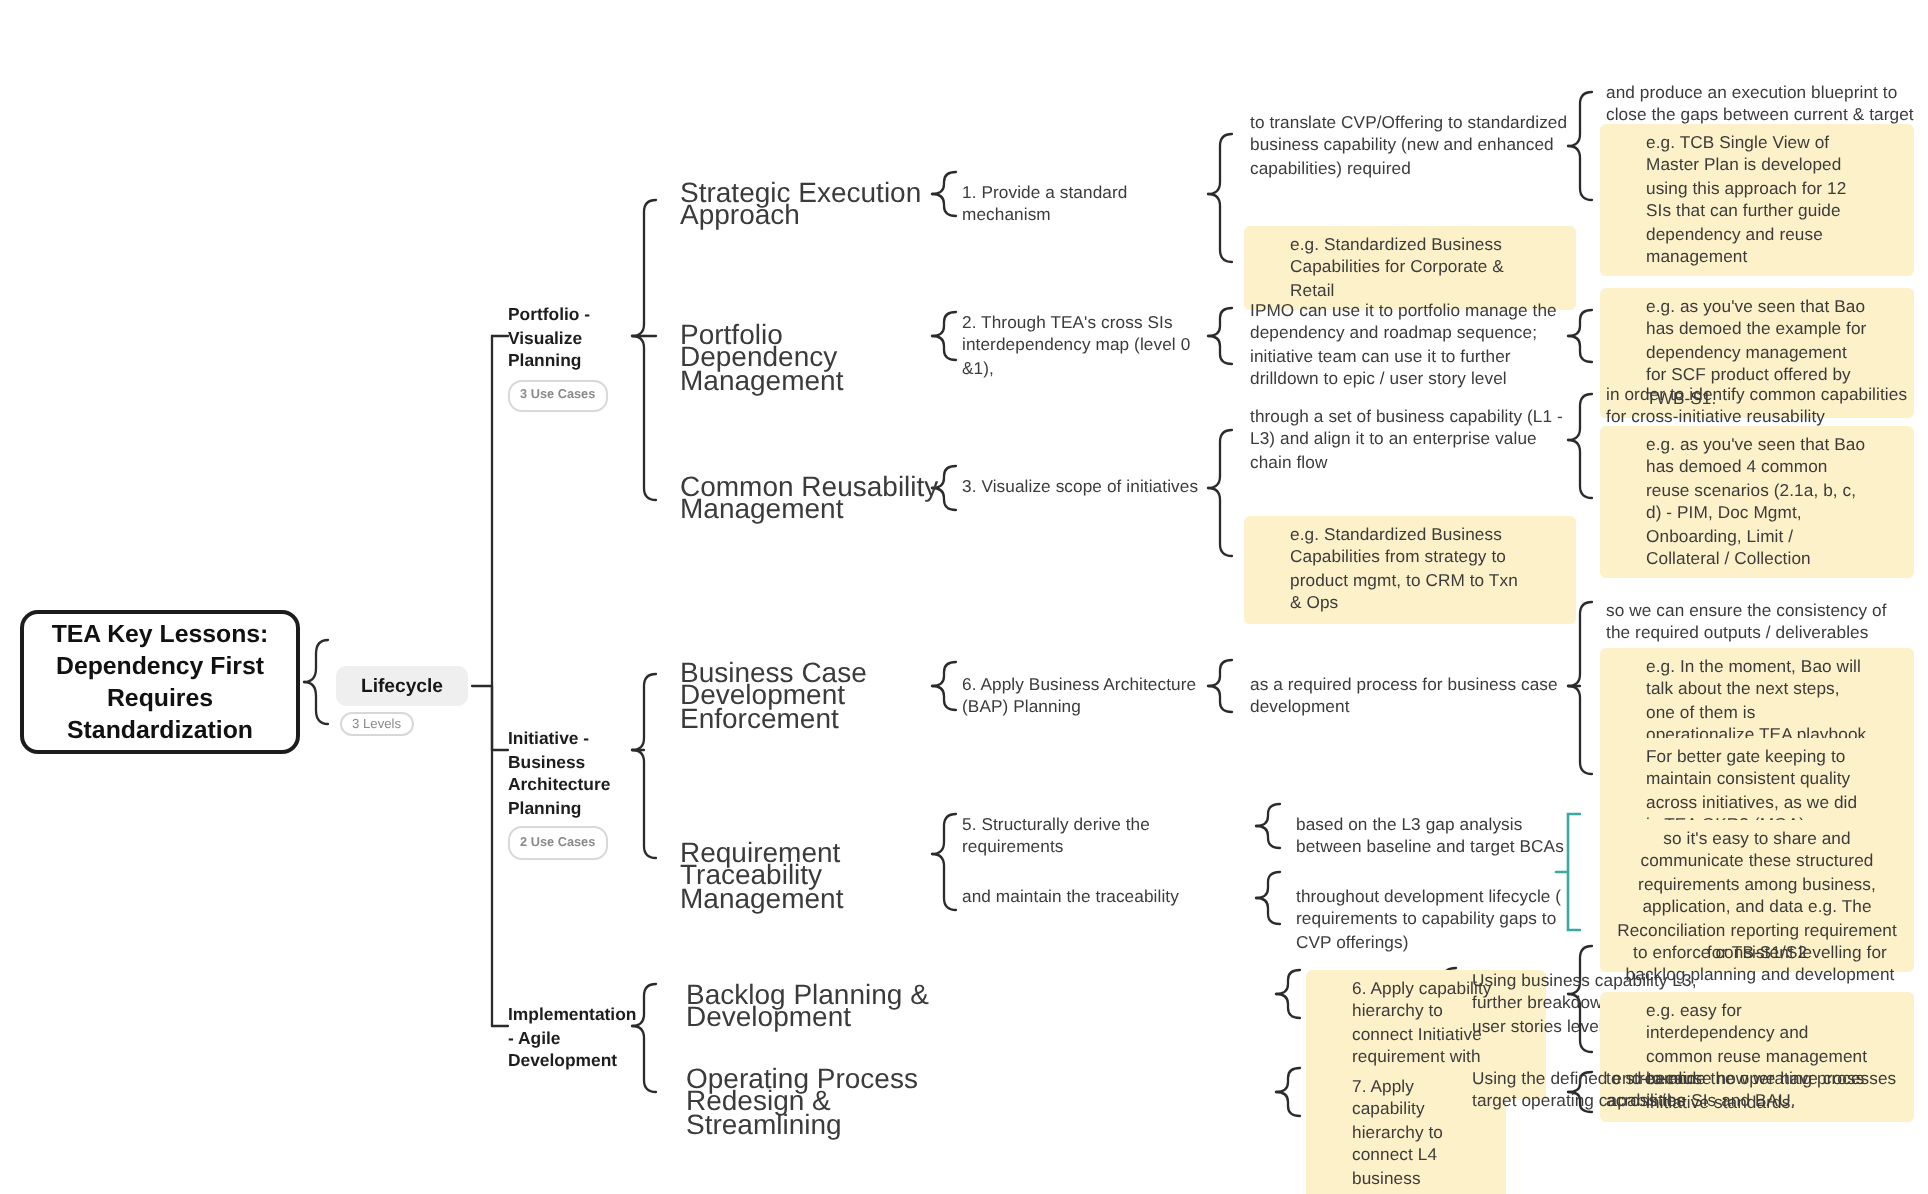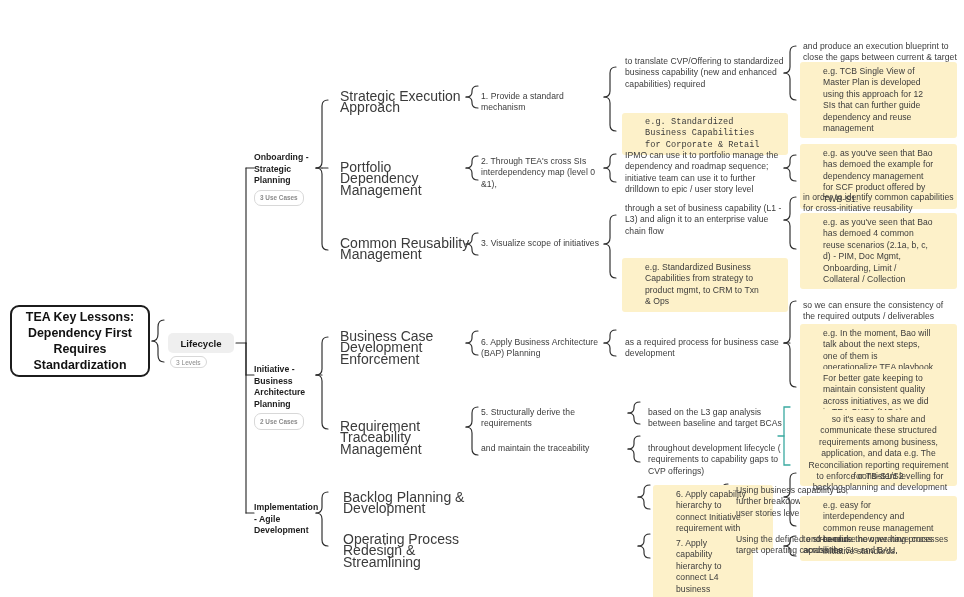--- a/index.html
+++ b/index.html
@@ -153,28 +153,28 @@
 <div class="node" id="root">
   <span>TEA Key Lessons: Dependency First Requires Standardization</span>
 </div>
 
 <div class="node" id="lifecycle">
   <span>Lifecycle</span>
 </div>
 <div class="node" id="lifecycle-badge">3 Levels</div>
 
 <div class="node lvl2" style="left:254px;top:152px;width:62px;">
-  <div>Onboarding - Strategic Planning</div>
+  <div>Portfolio - Visualize Planning</div>
   <span class="badge">3 Use Cases</span>
 </div>
 
 <div class="node lvl3" style="left:340px;top:91px;width:128px;">Strategic Execution Approach</div>
 <div class="node txt" style="left:481px;top:91px;width:122px;">1. Provide a standard mechanism</div>
 <div class="node txt" style="left:625px;top:56px;width:165px;">to translate CVP/Offering to standardized business capability (new and enhanced capabilities) required</div>
-<div class="node txt hl" style="left:622px;top:113px;width:166px;font-family:Liberation Mono, monospace;">e.g. Standardized Business Capabilities for Corporate &amp; Retail</div>
+<div class="node txt hl" style="left:622px;top:113px;width:166px;">e.g. Standardized Business Capabilities for Corporate &amp; Retail</div>
 <div class="node txt" style="left:803px;top:41px;width:154px;">and produce an execution blueprint to close the gaps between current &amp; target</div>
 <div class="node txt hl" style="left:800px;top:62px;width:157px;">e.g. TCB Single View of Master Plan is developed using this approach for 12 SIs that can further guide dependency and reuse management</div>
 
 <div class="node lvl3" style="left:340px;top:162px;width:132px;">Portfolio Dependency Management</div>
 <div class="node txt" style="left:481px;top:156px;width:122px;">2. Through TEA's cross SIs interdependency map (level 0 &amp;1),</div>
 <div class="node txt" style="left:625px;top:150px;width:166px;">IPMO can use it to portfolio manage the dependency and roadmap sequence; initiative team can use it to further drilldown to epic / user story level</div>
 <div class="node txt hl" style="left:800px;top:144px;width:157px;">e.g. as you've seen that Bao has demoed the example for dependency management for SCF product offered by TWB-S1.</div>
 
 <div class="node lvl3" style="left:340px;top:238px;width:136px;">Common Reusability Management</div>
 <div class="node txt" style="left:481px;top:238px;width:122px;">3. Visualize scope of initiatives</div>

